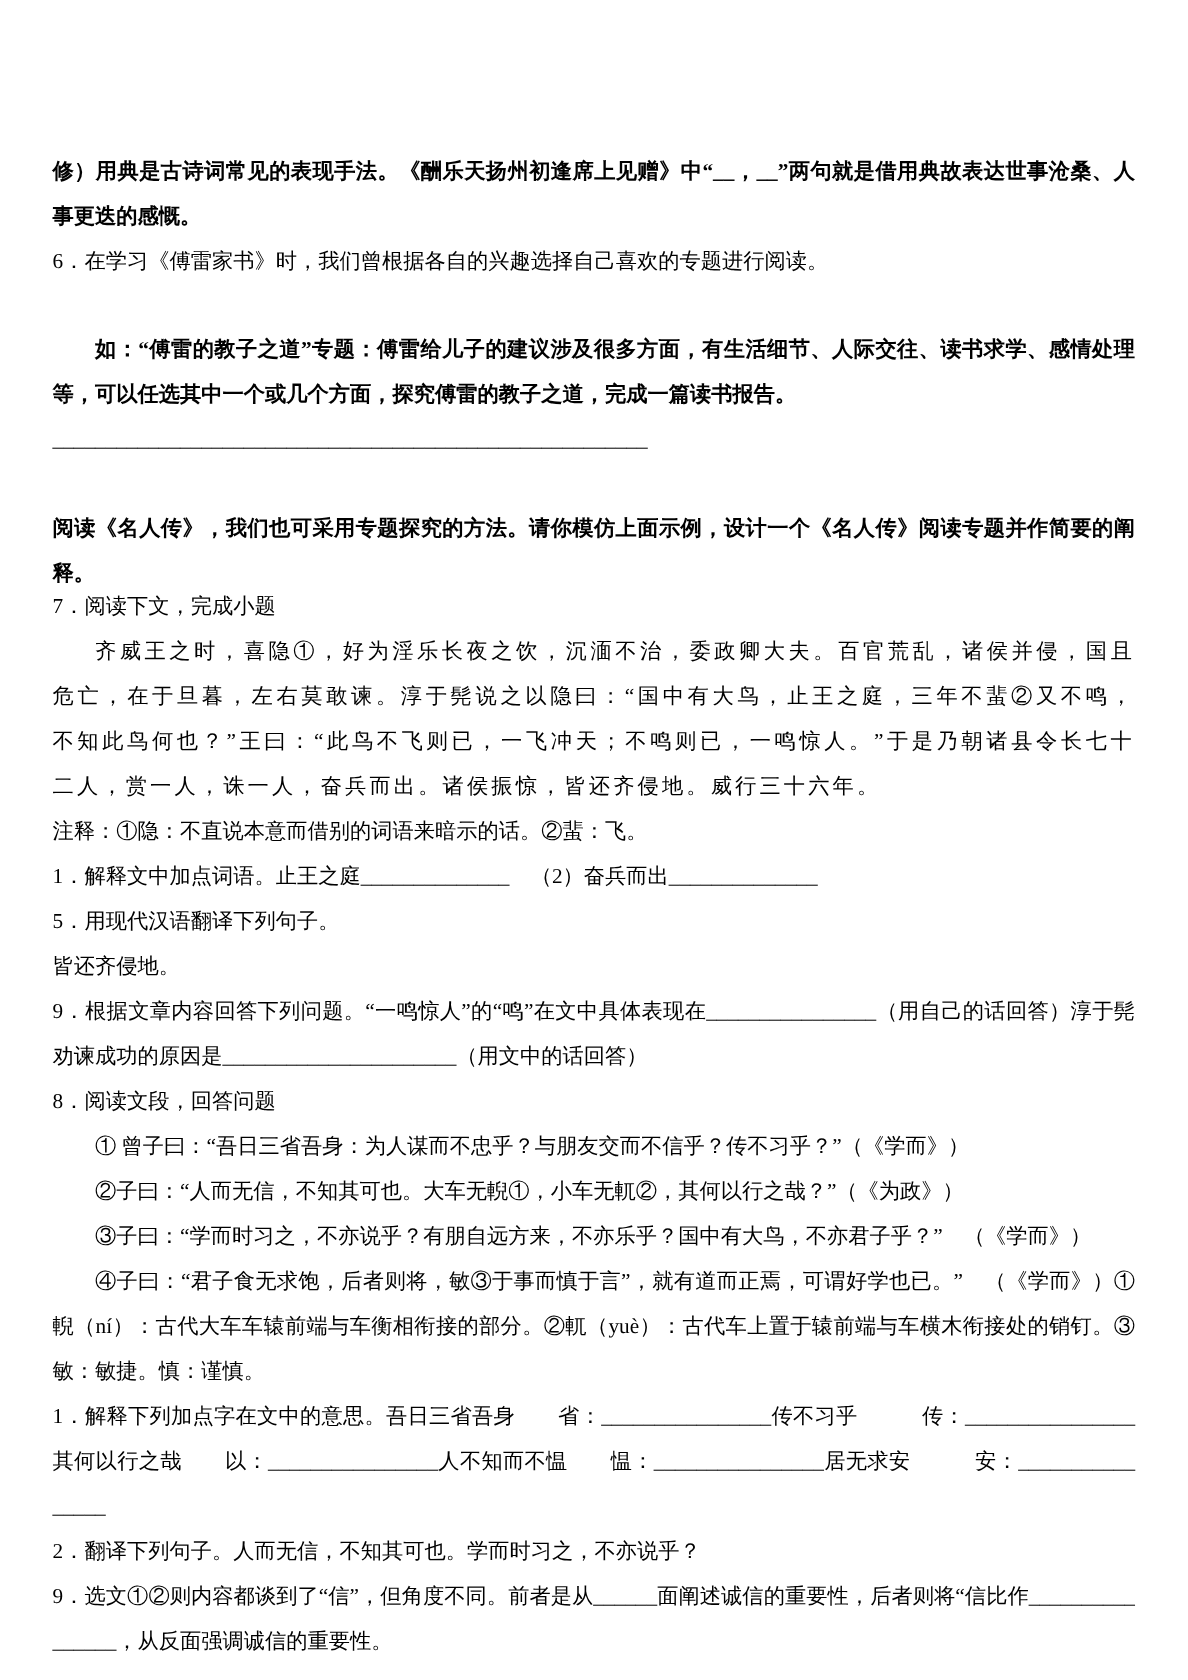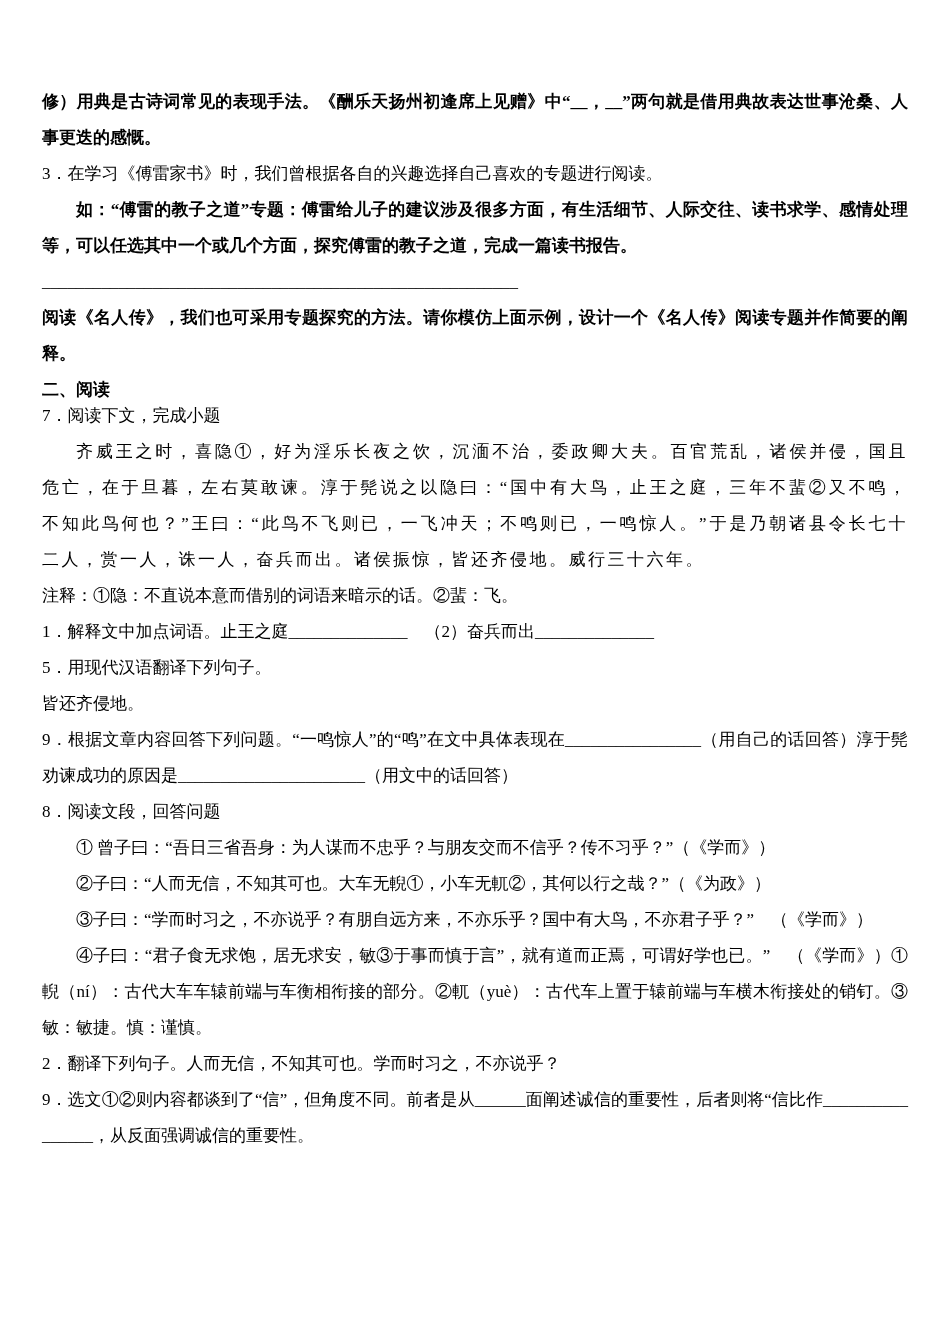--- a/index.html
+++ b/index.html
@@ -16,45 +16,45 @@
     color: #000000;
     font-family: "Liberation Serif", "DejaVu Serif", serif;
     font-size: 17px;
     line-height: 36px;
   }
   .p {
     margin: 0;
     text-align: justify;
     word-break: break-all;
   }
-  .bold   { font-weight: bold; }
+  .bold   { font-weight: bold; margin-top: 35px; }
   .indent { text-indent: 2em; }
   .spread { letter-spacing: 2.5px; text-align: justify; }
   .pull-up { margin-top: -10px; }
   .blank-line { letter-spacing: 0; }
 </style>
 </head>
 <body>
 
 <div class="page">
 
   <div class="p bold">修）用典是古诗词常见的表现手法。《酬乐天扬州初逢席上见赠》中“__，__”两句就是借用典故表达世事沧桑、人事更迭的感慨。</div>
-  <div class="p">3．在学习《傅雷家书》时，我们曾根据各自的兴趣选择自己喜欢的专题进行阅读。</div>
+  <div class="p">6．在学习《傅雷家书》时，我们曾根据各自的兴趣选择自己喜欢的专题进行阅读。</div>
   <div class="p bold indent">如：“傅雷的教子之道”专题：傅雷给儿子的建议涉及很多方面，有生活细节、人际交往、读书求学、感情处理等，可以任选其中一个或几个方面，探究傅雷的教子之道，完成一篇读书报告。</div>
   <div class="p blank-line">________________________________________________________</div>
   <div class="p bold">阅读《名人传》，我们也可采用专题探究的方法。请你模仿上面示例，设计一个《名人传》阅读专题并作简要的阐释。</div>
-  <div class="p bold">二、阅读</div>
   <div class="p pull-up">7．阅读下文，完成小题</div>
   <div class="p indent spread">齐威王之时，喜隐①，好为淫乐长夜之饮，沉湎不治，委政卿大夫。百官荒乱，诸侯并侵，国且危亡，在于旦暮，左右莫敢谏。淳于髡说之以隐曰：“国中有大鸟，止王之庭，三年不蜚②又不鸣，不知此鸟何也？”王曰：“此鸟不飞则已，一飞冲天；不鸣则已，一鸣惊人。”于是乃朝诸县令长七十二人，赏一人，诛一人，奋兵而出。诸侯振惊，皆还齐侵地。威行三十六年。</div>
   <div class="p">注释：①隐：不直说本意而借别的词语来暗示的话。②蜚：飞。</div>
   <div class="p">1．解释文中加点词语。止王之庭______________　（2）奋兵而出______________</div>
   <div class="p">5．用现代汉语翻译下列句子。</div>
   <div class="p">皆还齐侵地。</div>
   <div class="p">9．根据文章内容回答下列问题。“一鸣惊人”的“鸣”在文中具体表现在________________（用自己的话回答）淳于髡劝谏成功的原因是______________________（用文中的话回答）</div>
   <div class="p">8．阅读文段，回答问题</div>
   <div class="p indent">① 曾子曰：“吾日三省吾身：为人谋而不忠乎？与朋友交而不信乎？传不习乎？”（《学而》）</div>
   <div class="p indent">②子曰：“人而无信，不知其可也。大车无輗①，小车无軏②，其何以行之哉？”（《为政》）</div>
   <div class="p indent">③子曰：“学而时习之，不亦说乎？有朋自远方来，不亦乐乎？国中有大鸟，不亦君子乎？”　（《学而》）</div>
-  <div class="p indent">④子曰：“君子食无求饱，居无求安，敏③于事而慎于言”，就有道而正焉，可谓好学也已。”　（《学而》）①輗（ní）：古代大车车辕前端与车衡相衔接的部分。②軏（yuè）：古代车上置于辕前端与车横木衔接处的销钉。③敏：敏捷。慎：谨慎。</div>
+  <div class="p indent">④子曰：“君子食无求饱，后者则将，敏③于事而慎于言”，就有道而正焉，可谓好学也已。”　（《学而》）①輗（ní）：古代大车车辕前端与车衡相衔接的部分。②軏（yuè）：古代车上置于辕前端与车横木衔接处的销钉。③敏：敏捷。慎：谨慎。</div>
+  <div class="p">1．解释下列加点字在文中的意思。吾日三省吾身　　省：________________传不习乎　　　传：________________其何以行之哉　　以：________________人不知而不愠　　愠：________________居无求安　　　安：________________</div>
   <div class="p">2．翻译下列句子。人而无信，不知其可也。学而时习之，不亦说乎？</div>
   <div class="p">9．选文①②则内容都谈到了“信”，但角度不同。前者是从______面阐述诚信的重要性，后者则将“信比作________________，从反面强调诚信的重要性。</div>
 
 </div>
 
 </body></html>

